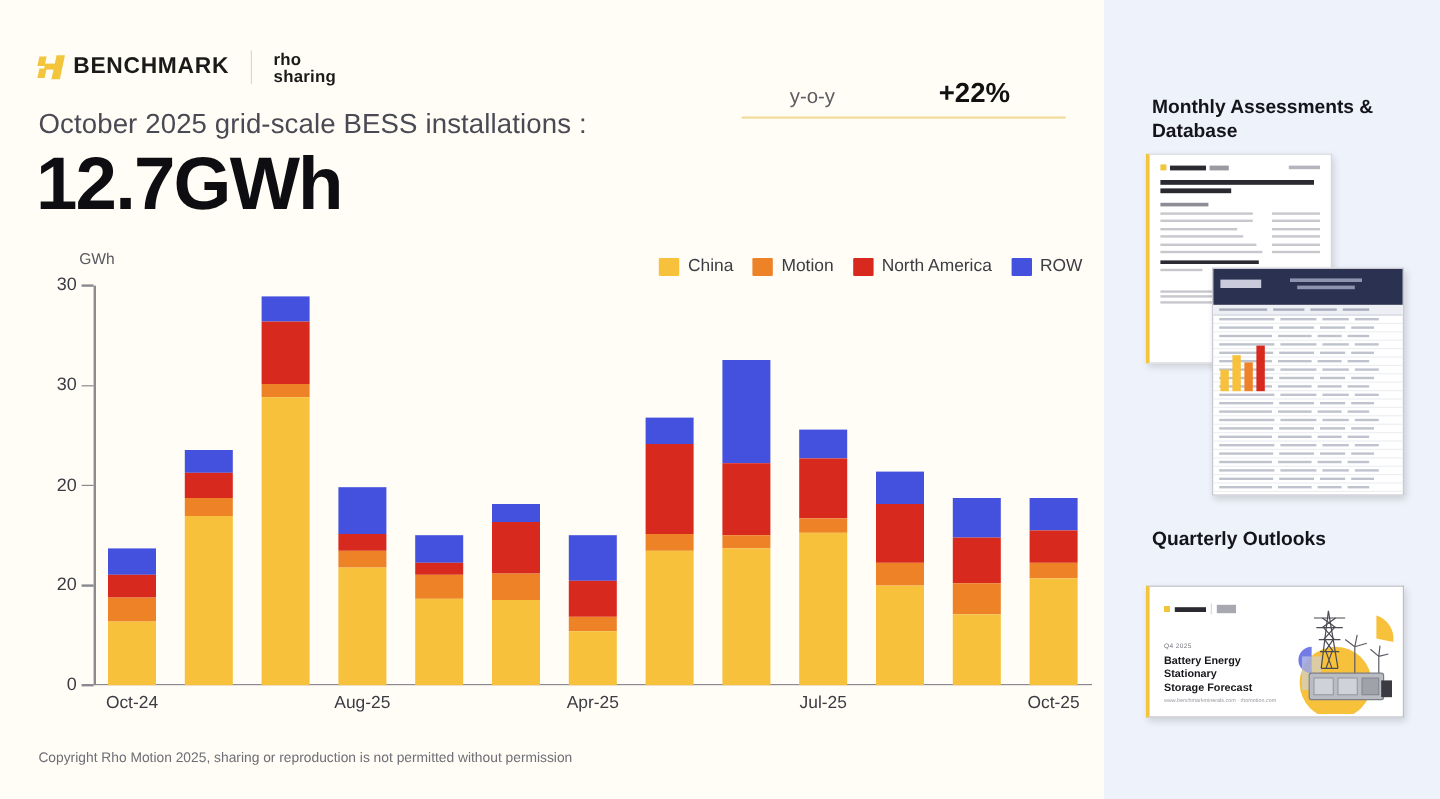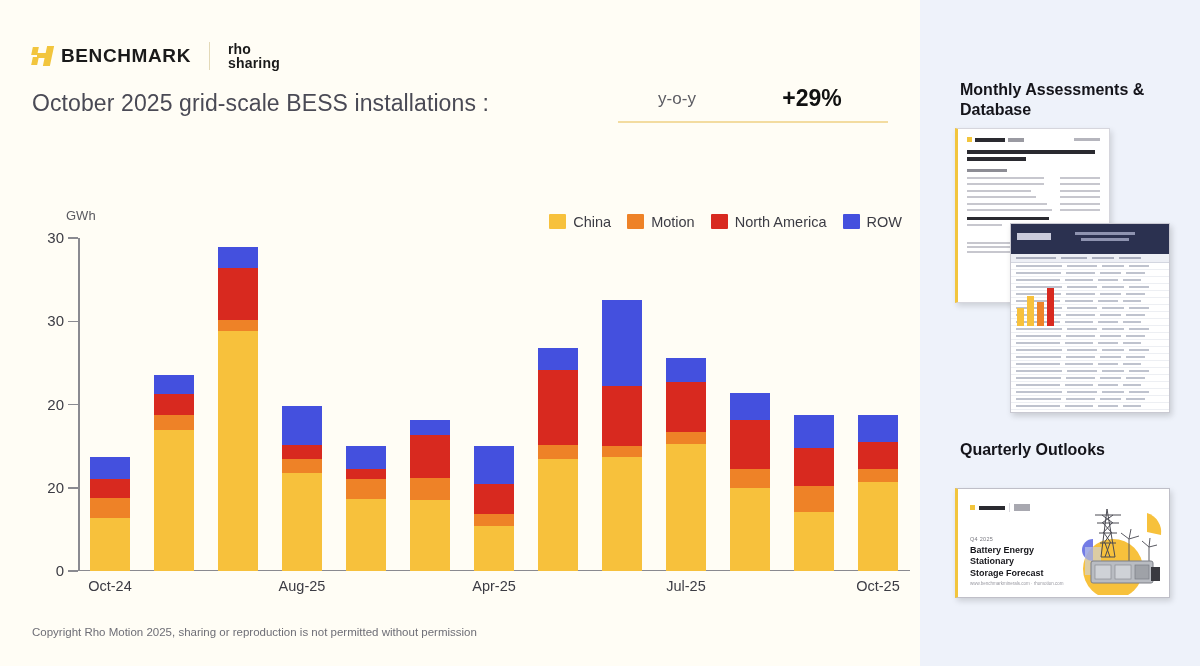--- a/index.html
+++ b/index.html
@@ -36,30 +36,30 @@
     position: absolute; left: 32px; top: 90px;
     font-size: 23px; color: #4A4A55; letter-spacing: .1px; white-space: nowrap;
   }
   .bignum {
     position: absolute; left: 30px; top: 118px;
     font-size: 62px; font-weight: bold; color: #0E0E12; letter-spacing: -1.5px;
   }
 
   
   .stats { position: absolute; left: 618px; top: 58px; width: 270px; }
-  .stat-row { display: flex; align-items: center; height: 33px; margin-top: 24px; }
+  .stat-row { display: flex; align-items: flex-end; height: 33px; }
   .stat-label { width: 118px; text-align: center; font-size: 17px; color: #5C5C63; }
   .stat-value { flex: 1; text-align: center; font-size: 23px; font-weight: bold; color: #111; }
   .stat-rule { margin-top: 6px; height: 2px; background: #F3DCA0; width: 270px; }
 
   
   .chart-wrap { position: absolute; left: 0; top: 200px; width: 920px; height: 420px; }
   .axis-unit { position: absolute; left: 66px; top: 8px; font-size: 13px; color: #59595F; }
   .legend { position: absolute; right: 10px; top: 14px; display: flex; align-items: center; gap: 8px; }
-  .legend-item { display: flex; align-items: flex-start; gap: 7px; margin-right: 8px; }
+  .legend-item { display: flex; align-items: flex-end; gap: 7px; margin-right: 8px; }
   .legend-swatch { width: 17px; height: 15px; border-radius: 1px; }
   .legend-label { font-size: 14.5px; color: #3C3C44; white-space: nowrap; }
 
   .plot { position: absolute; left: 78px; top: 38px; width: 832px; height: 333px; }
   .plot-inner { position: absolute; left: 0; top: 0; right: 0; bottom: 0; }
   .yaxis-line { position: absolute; left: 0; top: 0; width: 1.5px; height: 333px; background: #8A8A90; }
   .xaxis-line { position: absolute; left: 0; bottom: 0; width: 832px; height: 1.5px; background: #8A8A90; }
   .ytick { position: absolute; left: -10px; width: 10px; height: 1.5px; background: #8A8A90; }
   .ylabel { position: absolute; left: -48px; width: 34px; text-align: right; font-size: 15px; color: #3C3C44; }
 
@@ -154,25 +154,26 @@
       </span>
       <span class="bm-word">BENCHMARK</span>
       <span class="brand-div"></span>
       <span class="rho">
         <span>rho</span>
         <span>sharing</span>
       </span>
     </div>
 
     <div class="headline">October 2025 grid-scale BESS installations :</div>
+    <div class="bignum">12.7GWh</div>
 
     <div class="stats">
       <div class="stat-row">
         <span class="stat-label">y-o-y</span>
-        <span class="stat-value">+29%</span>
+        <span class="stat-value">+22%</span>
       </div>
       <div class="stat-rule"></div>
     </div>
 
     <div class="chart-wrap">
       <div class="axis-unit">GWh</div>
       <div class="legend" id="legend">
           <div class="legend-item">
             <span class="legend-swatch" style="background: rgb(247, 193, 60);"></span>
             <span class="legend-label">China</span>

